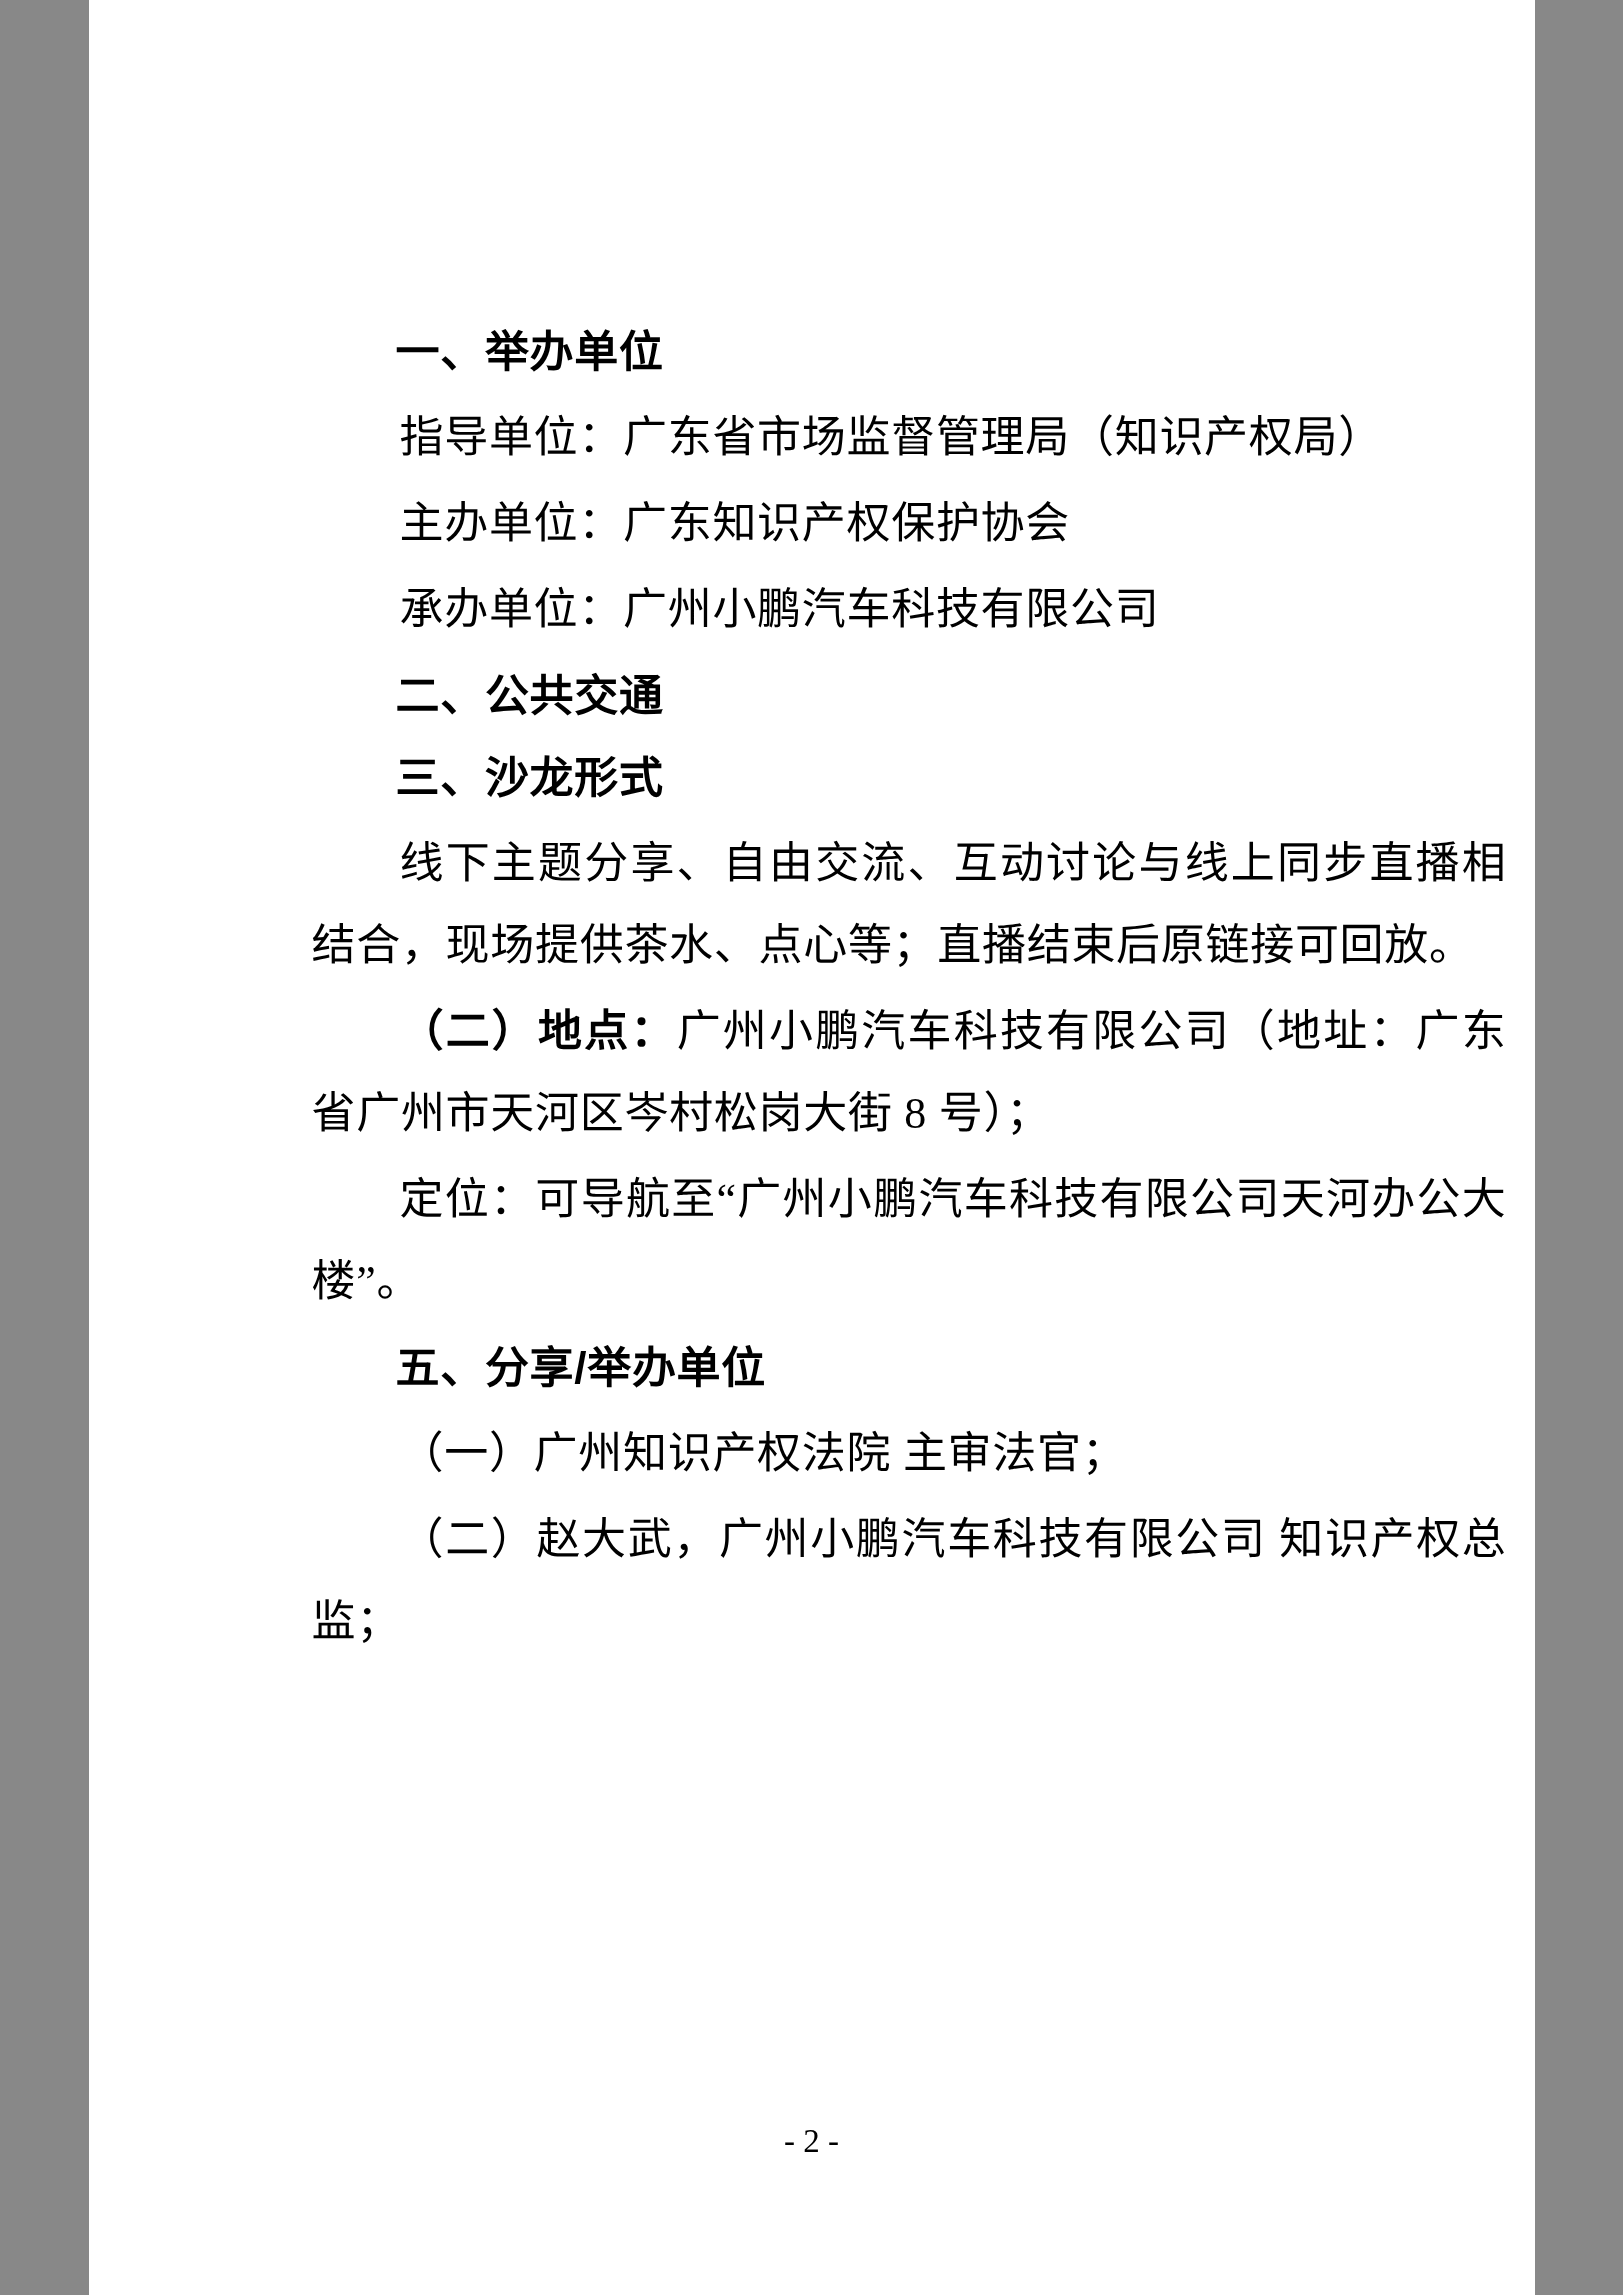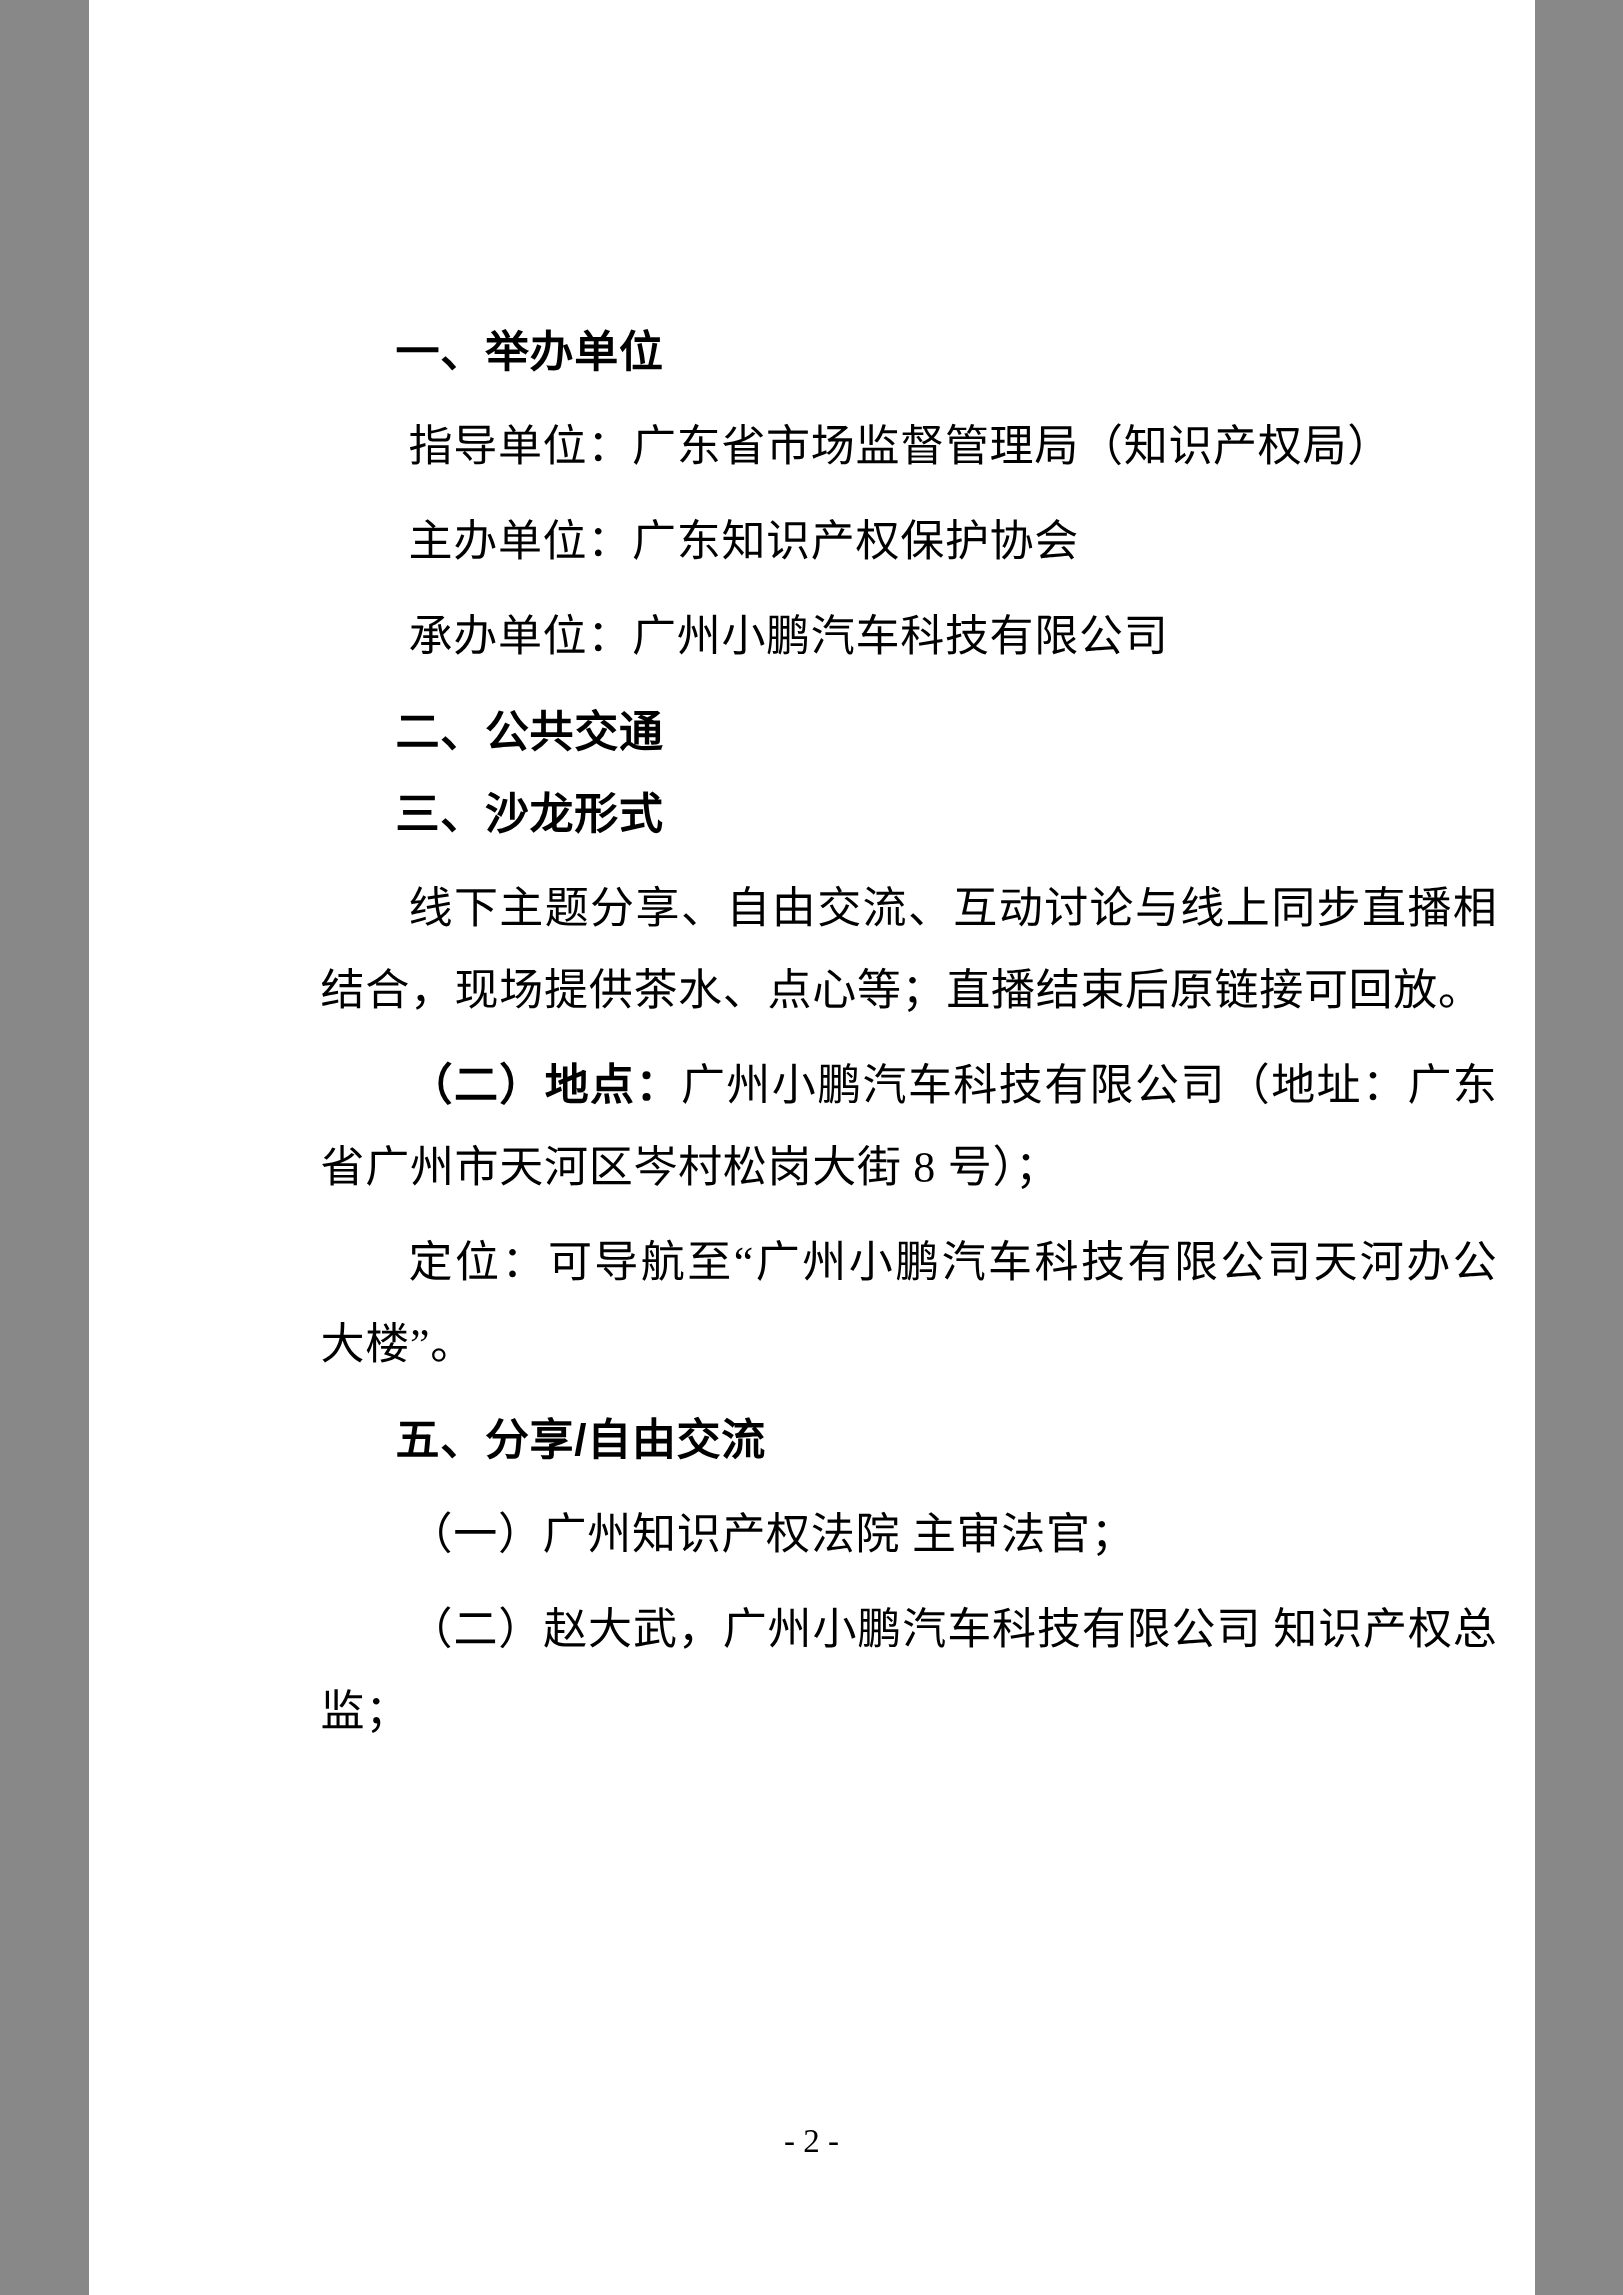--- a/index.html
+++ b/index.html
@@ -16,21 +16,21 @@
     overflow: hidden;
     color: #000000;
   }
   .content {
     position: absolute;
     left: 219px;
     top: 311px;
     width: 1203px;
   }
   .para {
-    margin: 13px;
+    margin: 4px;
     font-family: "Liberation Serif", "DejaVu Serif", serif;
     font-size: 44px;
     line-height: 82px;
     text-indent: 2em;
     text-align: justify;
     text-justify: inter-ideograph;
     letter-spacing: 0.7px;
     color: #000000;
   }
   .heading {
@@ -73,21 +73,21 @@
     <p class="heading">二、公共交通</p>
 
     <p class="heading">三、沙龙形式</p>
     <p class="para">线下主题分享、自由交流、互动讨论与线上同步直播相结合，现场提供茶水、点心等；直播结束后原链接可回放。</p>
 
     <p class="para">
       <span class="bold-label">（二）地点：</span><span>广州小鹏汽车科技有限公司（地址：广东省广州市天河区岑村松岗大街 8 号）；</span>
     </p>
     <p class="para">定位：可导航至“广州小鹏汽车科技有限公司天河办公大楼”。</p>
 
-    <p class="heading">五、分享/自由交流</p>
+    <p class="heading">五、分享/举办单位</p>
     <p class="para">（一）广州知识产权法院 主审法官；</p>
     <p class="para">（二）赵大武，广州小鹏汽车科技有限公司 知识产权总监；</p>
 
   </div>
 
   <div class="footer">- 2 -</div>
 </div>
 
 
 </body></html>

